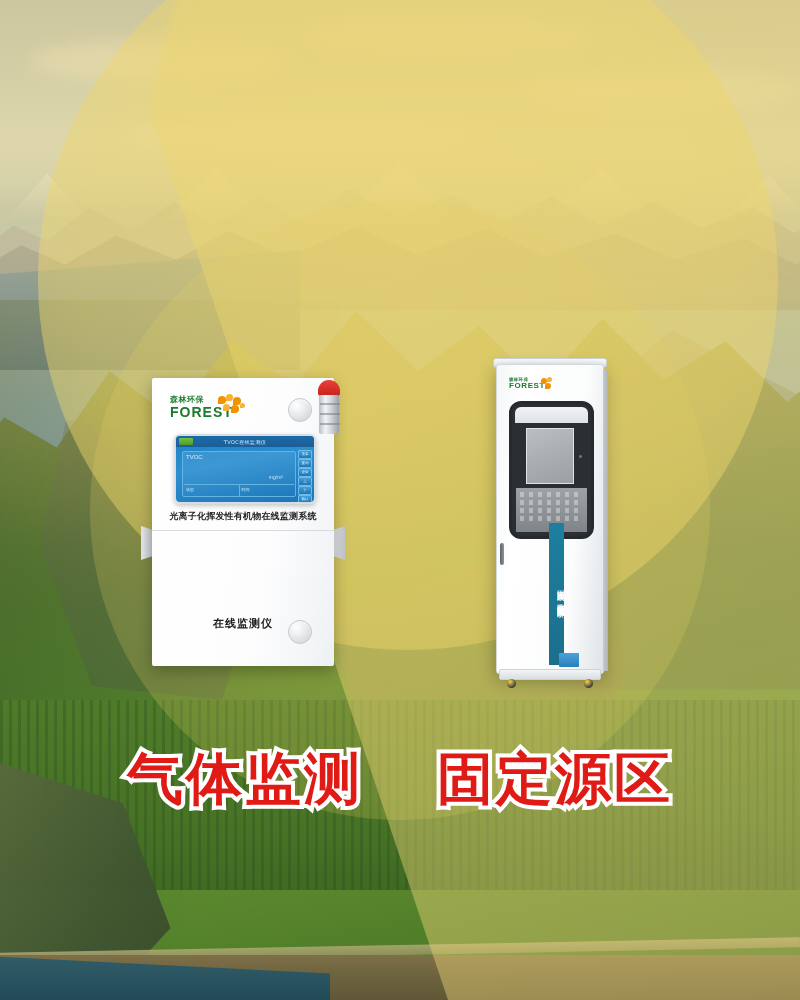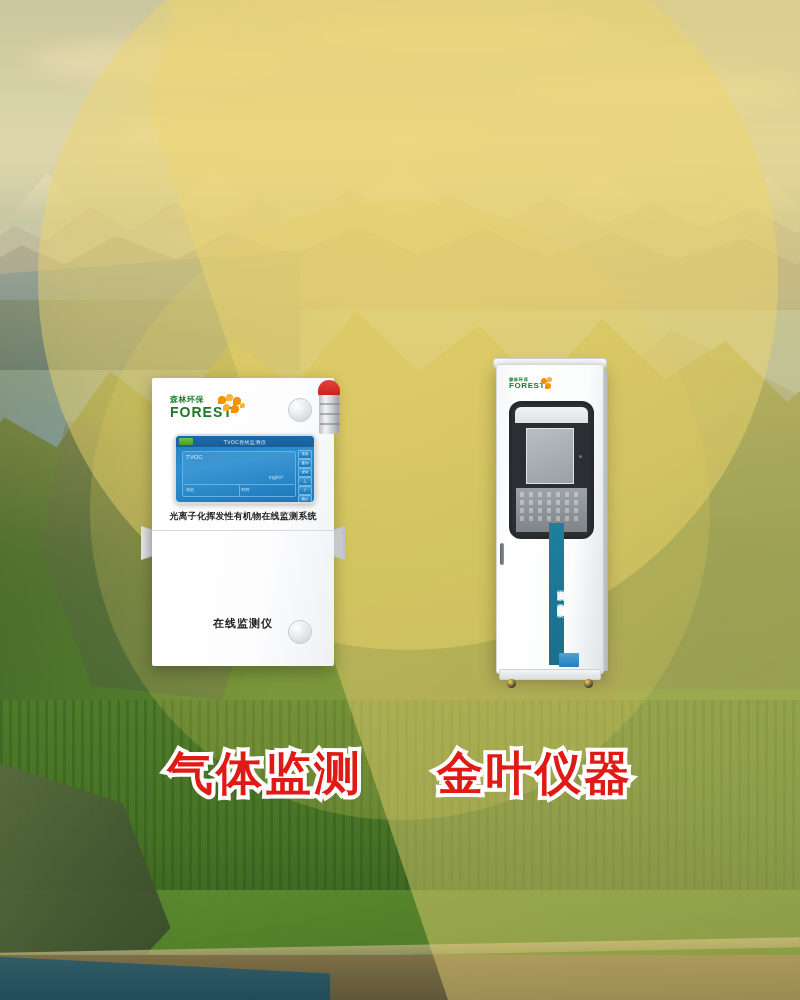--- a/index.html
+++ b/index.html
@@ -225,21 +225,21 @@
     justify-content: center;
     gap: 74px;
   }
   .slogan-col {
     display: flex;
     flex-direction: column;
     gap: 2px;
     text-align: center;
   }
   .slogan-line {
-    font-size: 46px;
+    font-size: 56px;
     font-weight: bold;
     letter-spacing: 3px;
     color: #e01b16;
     -webkit-text-stroke: 8px #ffffff;
     paint-order: stroke fill;
     font-family: "DejaVu Sans", "Liberation Sans", sans-serif;
     line-height: 1.12;
   }
 
   
@@ -624,17 +624,17 @@
       <div class="cab-foot l"></div>
       <div class="cab-foot r"></div>
     </div>
   </div>
 
   <div class="slogans">
     <div class="slogan-col">
       <div class="slogan-line">气体监测</div>
     </div>
     <div class="slogan-col">
-      <div class="slogan-line">金叶仪器</div>
+      <div class="slogan-line">固定源区</div>
     </div>
   </div>
 
 </div>
 
 </body></html>

